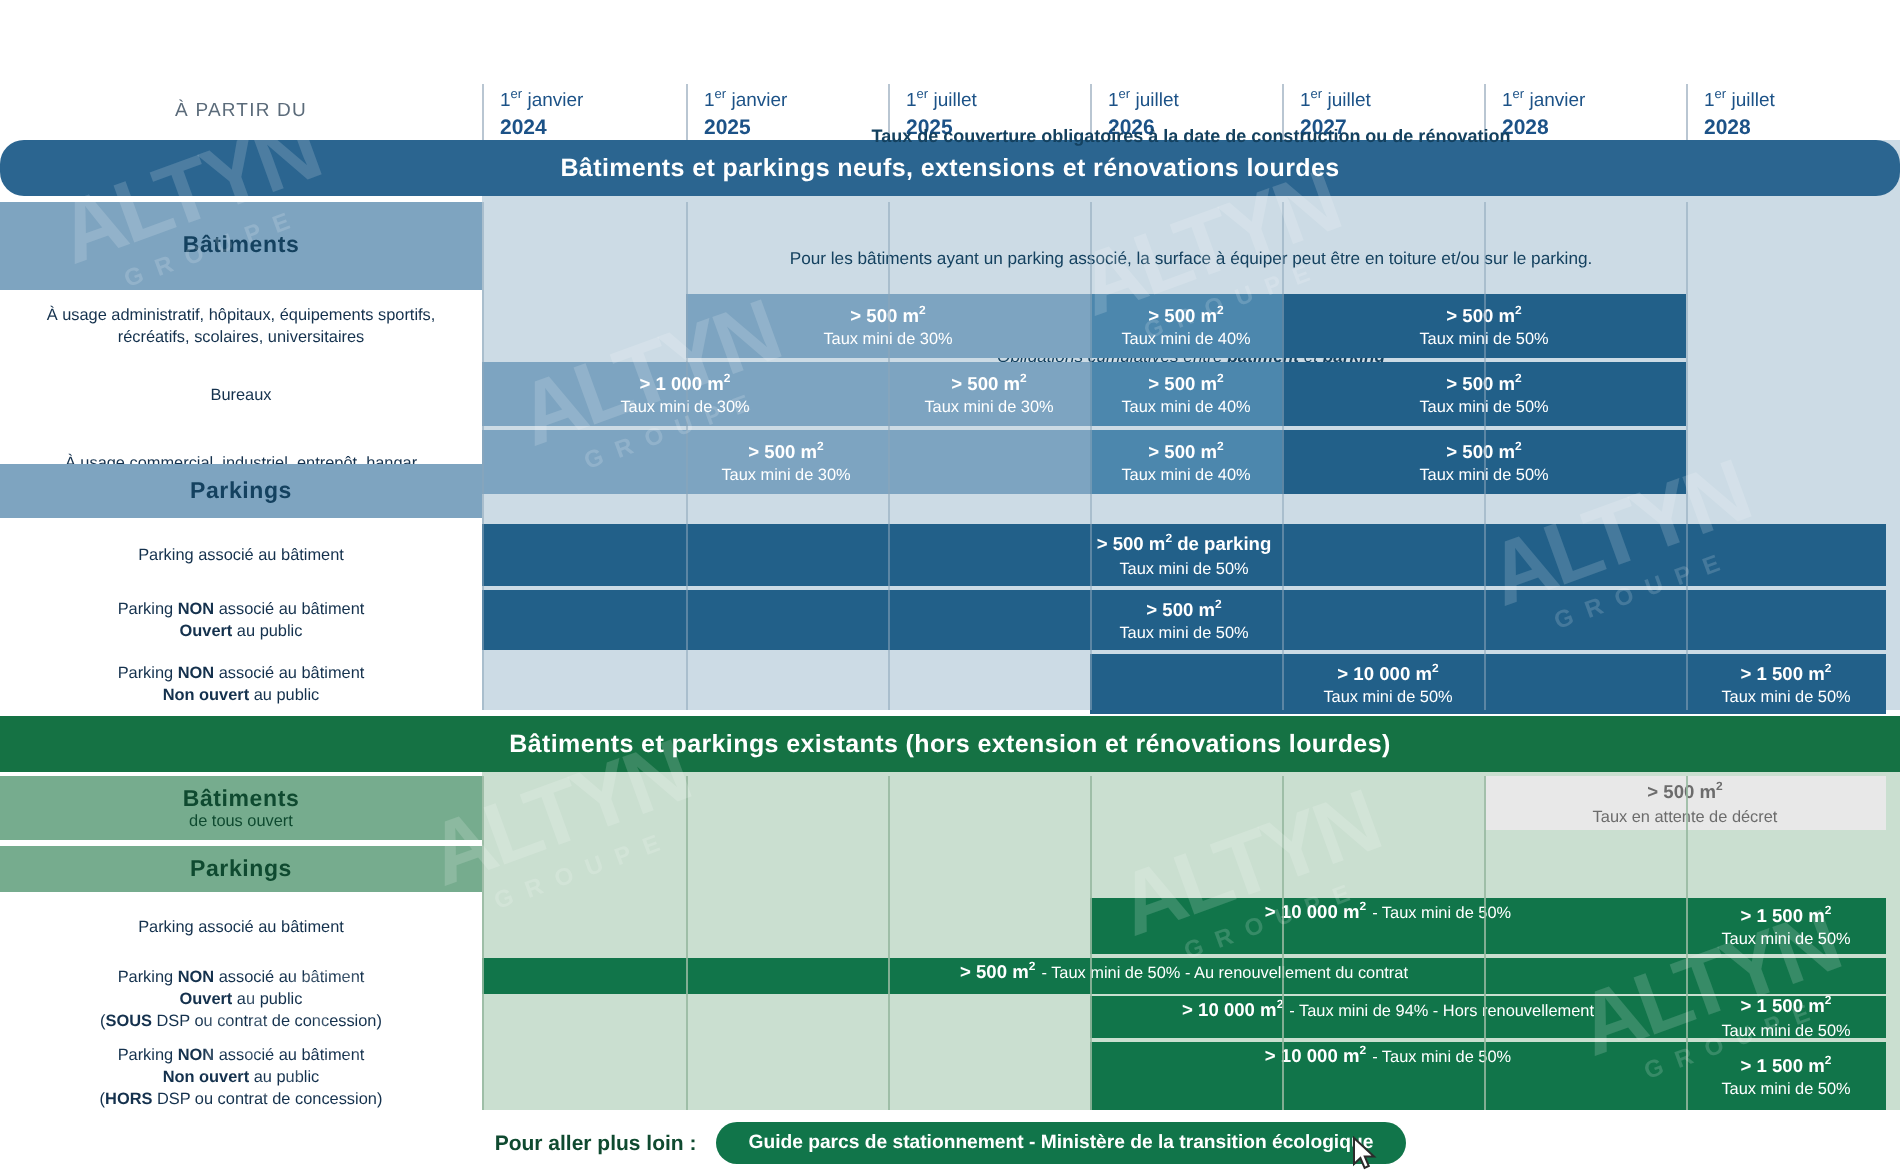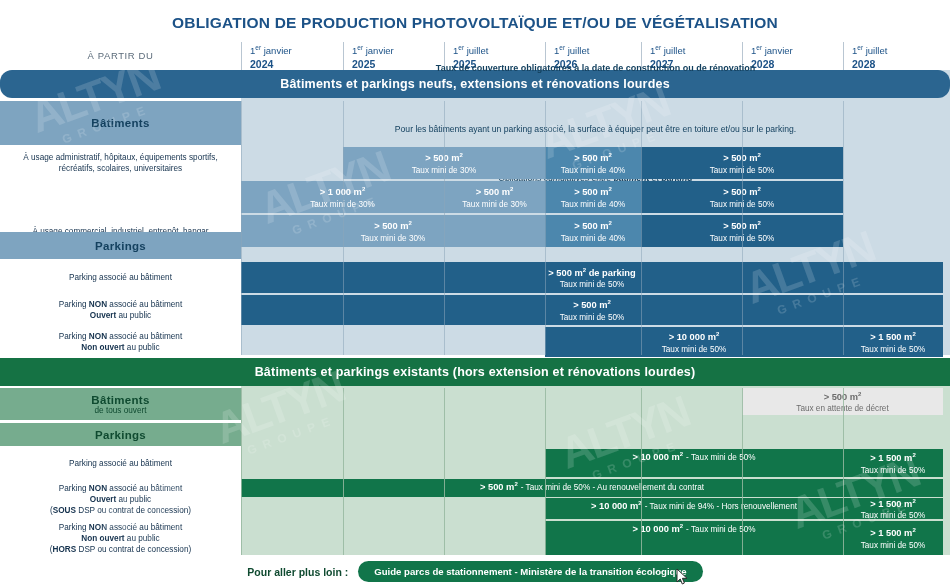--- a/index.html
+++ b/index.html
@@ -160,21 +160,20 @@
     <div class="wm" style="left:95px; top:480px;">
       <span class="big">ALTYN</span>
       <span class="small">GROUPE</span>
     </div>
     <div class="wm" style="left:790px; top:470px;">
       <span class="big">ALTYN</span>
       <span class="small">GROUPE</span>
     </div>
   </div>
 
-  <div class="title">OBLIGATION DE PRODUCTION PHOTOVOLTAÏQUE ET/OU DE VÉGÉTALISATION</div>
 
   <div class="dateheader">
     <div class="apartirdu">À PARTIR DU</div>
 
     <div class="datecell" style="left:241px; width:102px;">
       <span class="d1">1<sup>er</sup> janvier</span>
       <span class="d2">2024</span>
     </div>
     <div class="datecell" style="left:343px; width:101px;">
       <span class="d1">1<sup>er</sup> janvier</span>
@@ -229,20 +228,23 @@
       <span class="v1">&gt; 500 m<sup>2</sup></span>
       <span class="v2">Taux mini de 40%</span>
     </div>
     <div class="cell blue-50" style="left:641px; width:202px;">
       <span class="v1">&gt; 500 m<sup>2</sup></span>
       <span class="v2">Taux mini de 50%</span>
     </div>
   </div>
 
   <div class="row" style="top:181px; height:32px;">
+    <div class="labelcell white">
+      <span>Bureaux</span>
+    </div>
     <div class="cell blue-30" style="left:241px; width:203px;">
       <span class="v1">&gt; 1 000 m<sup>2</sup></span>
       <span class="v2">Taux mini de 30%</span>
     </div>
     <div class="cell blue-30" style="left:444px; width:101px;">
       <span class="v1">&gt; 500 m<sup>2</sup></span>
       <span class="v2">Taux mini de 30%</span>
     </div>
     <div class="cell blue-40" style="left:545px; width:96px;">
       <span class="v1">&gt; 500 m<sup>2</sup></span>

